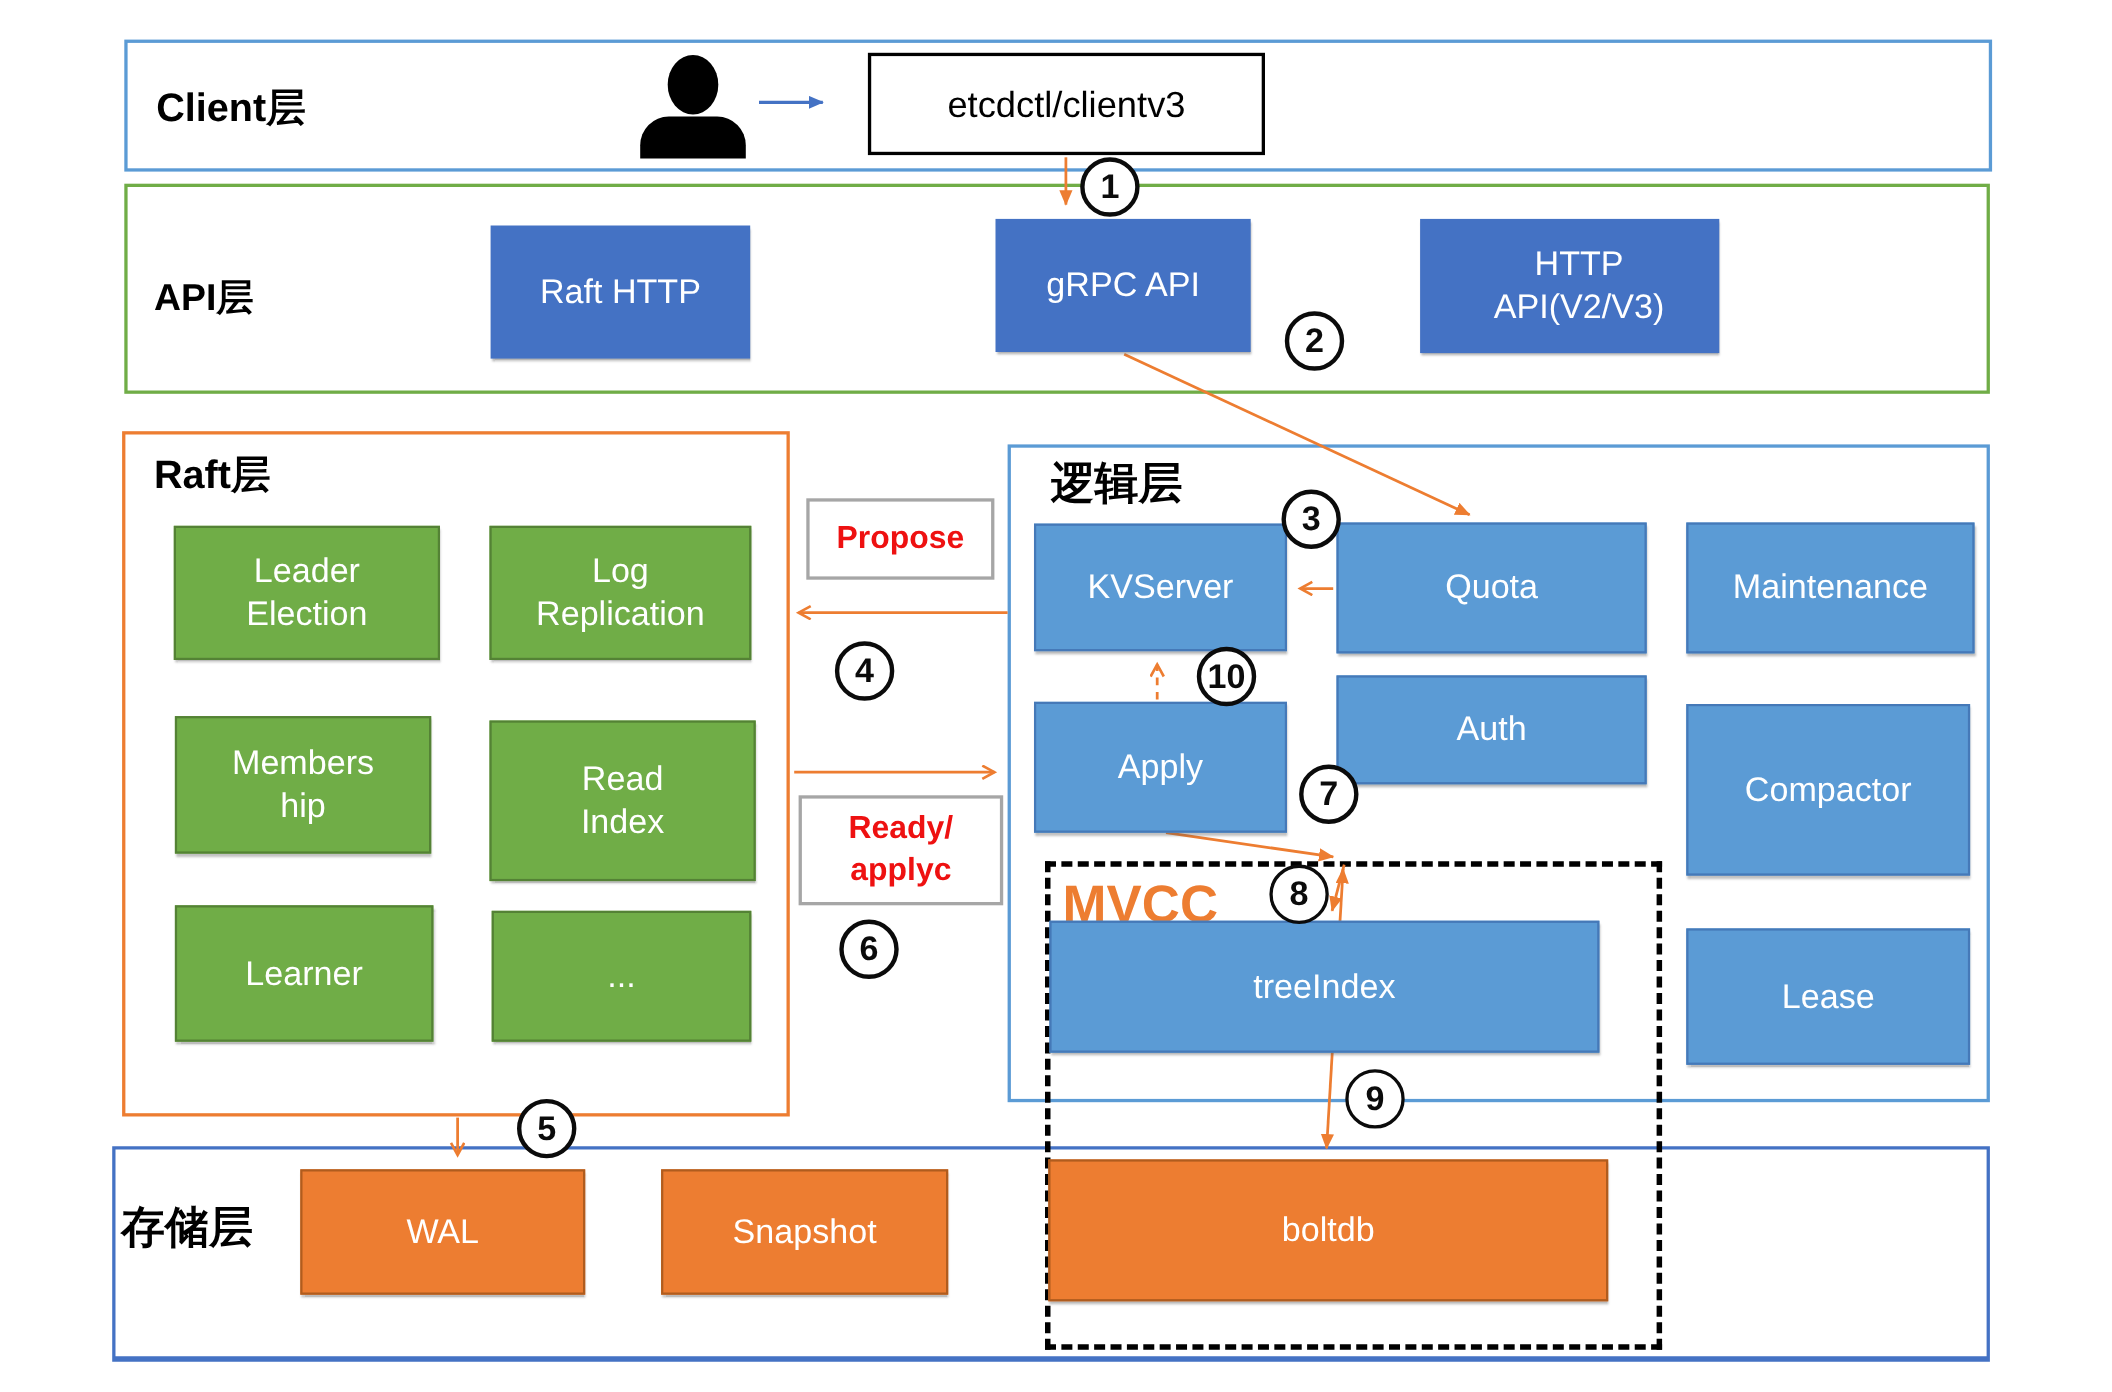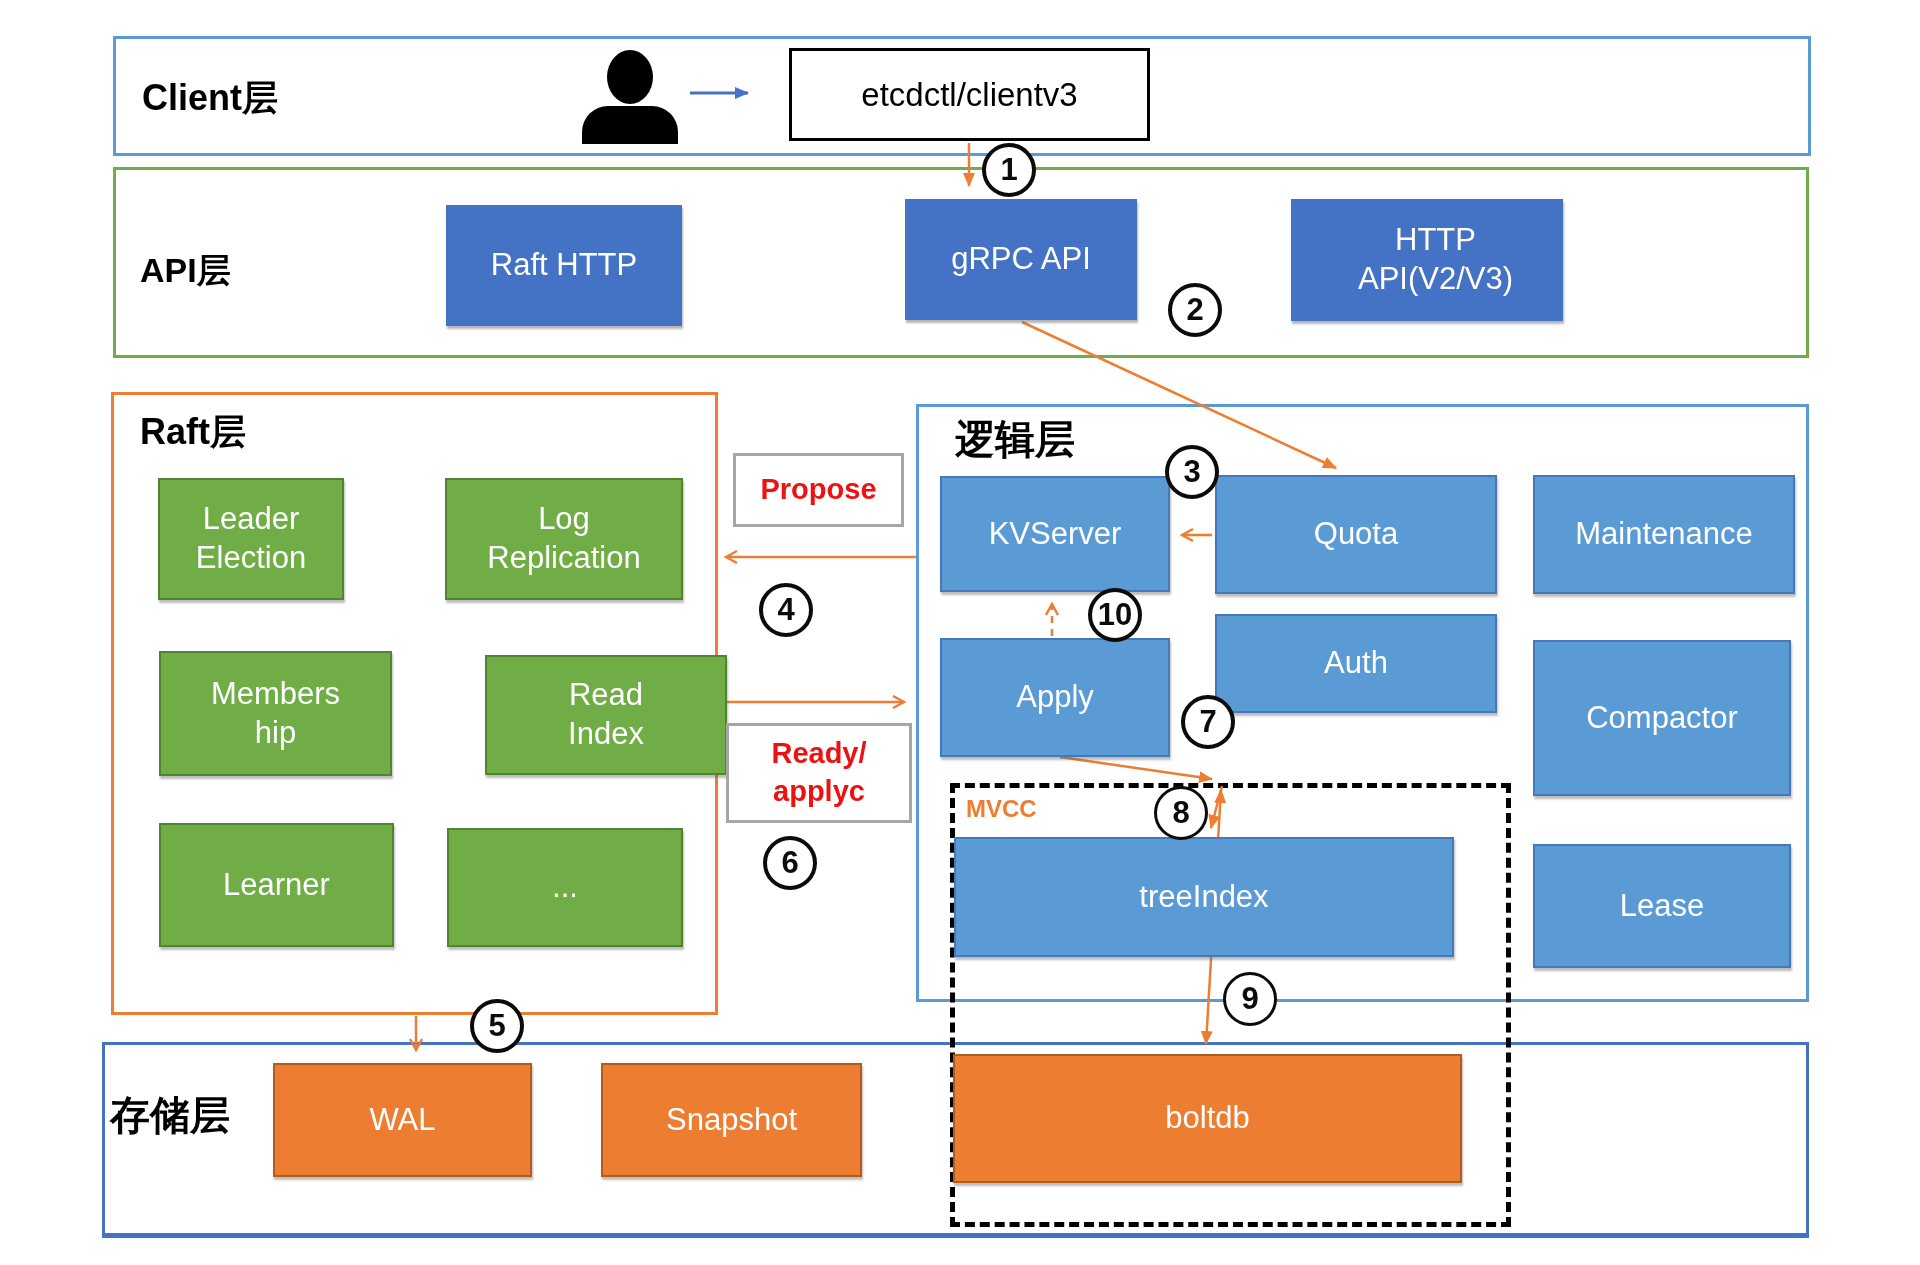--- a/index.html
+++ b/index.html
@@ -28,21 +28,21 @@
   .bdark{background:#4472C4;color:#fff;font-size:31px;box-shadow:1px 3px 2px rgba(90,90,90,.45);}
   .blight{background:#5B9BD5;color:#fff;font-size:31px;border:2px solid #4579b8;box-shadow:1px 3px 2px rgba(90,90,90,.4);}
   .bgreen{background:#70AD47;color:#fff;font-size:31px;border:2px solid #548235;box-shadow:1px 3px 2px rgba(90,90,90,.4);}
   .borange{background:#ED7D31;color:#fff;font-size:31px;border:2px solid #b05c1e;box-shadow:1px 3px 2px rgba(90,90,90,.4);}
   .bwhite{background:#fff;color:#000;font-size:33px;border:3px solid #000;}
   .edge-label{
     position:absolute;display:flex;align-items:center;justify-content:center;text-align:center;
     background:#fff;border:3px solid #A6A6A6;color:#EE1111;font-weight:bold;font-size:29px;
     box-sizing:border-box;z-index:2;white-space:pre-line;line-height:1.3;
   }
-  .mvcc-label{position:absolute;color:#ED7D31;font-weight:bold;font-size:24px;z-index:2;}
+  .mvcc-label{position:absolute;color:#ED7D31;font-weight:bold;font-size:48px;z-index:2;}
 
   .badge{
     position:absolute;width:54px;height:54px;border-radius:50%;background:#fff;
     border:4px solid #0b0b0b;color:#0b0b0b;display:flex;align-items:center;justify-content:center;
     font-size:31px;font-weight:bold;box-sizing:border-box;z-index:3;
   }
   .badge.thin{border-width:3px;font-weight:600;}
 
   .person-head{position:absolute;left:607px;top:50px;width:46px;height:54px;border-radius:50%;background:#000;z-index:2;}
   .person-body{position:absolute;left:582px;top:106px;width:96px;height:38px;border-radius:26px 26px 0 0;background:#000;z-index:2;}
@@ -91,27 +91,27 @@
   <div class="person-body"></div>
   <div class="box bwhite" style="left:789px;top:48px;width:361px;height:93px;">etcdctl/clientv3</div>
 
   <div class="layer-label" style="left:140px;top:248px;font-size:34px;">API层</div>
   <div class="box bdark" style="left:446px;top:205px;width:236px;height:121px;">Raft HTTP</div>
   <div class="box bdark" style="left:905px;top:199px;width:232px;height:121px;">gRPC API</div>
   <div class="box bdark" style="left:1291px;top:199px;width:272px;height:122px;padding-left:17px;">HTTP
 API(V2/V3)</div>
 
   <div class="layer-label" style="left:140px;top:408px;font-size:36px;">Raft层</div>
-  <div class="box bgreen" style="left:158px;top:478px;width:186px;height:122px;">Leader
+  <div class="box bgreen" style="left:158px;top:478px;width:242px;height:122px;">Leader
 Election</div>
   <div class="box bgreen" style="left:445px;top:478px;width:238px;height:122px;">Log
 Replication</div>
   <div class="box bgreen" style="left:159px;top:651px;width:233px;height:125px;">Members
 hip</div>
-  <div class="box bgreen" style="left:445px;top:655px;width:242px;height:120px;margin-left:40px;">Read
+  <div class="box bgreen" style="left:445px;top:655px;width:242px;height:146px;">Read
 Index</div>
   <div class="box bgreen" style="left:159px;top:823px;width:235px;height:124px;">Learner</div>
   <div class="box bgreen" style="left:447px;top:828px;width:236px;height:119px;">...</div>
 
   <div class="edge-label" style="left:733px;top:453px;width:171px;height:74px;">Propose</div>
   <div class="edge-label" style="left:726px;top:723px;width:186px;height:100px;">Ready/
 applyc</div>
 
   <div class="layer-label" style="left:955px;top:412px;font-size:40px;">逻辑层</div>
   <div class="box blight" style="left:940px;top:476px;width:230px;height:116px;">KVServer</div>

